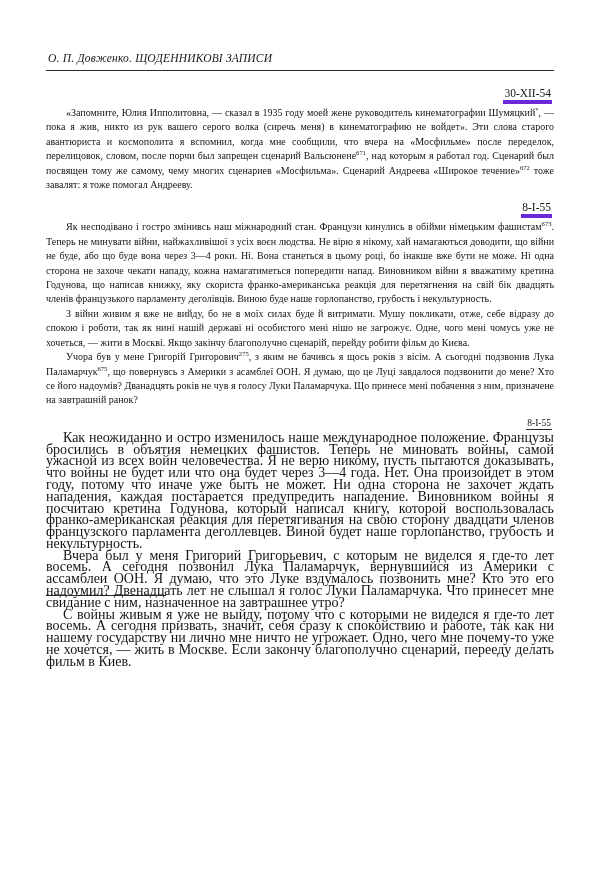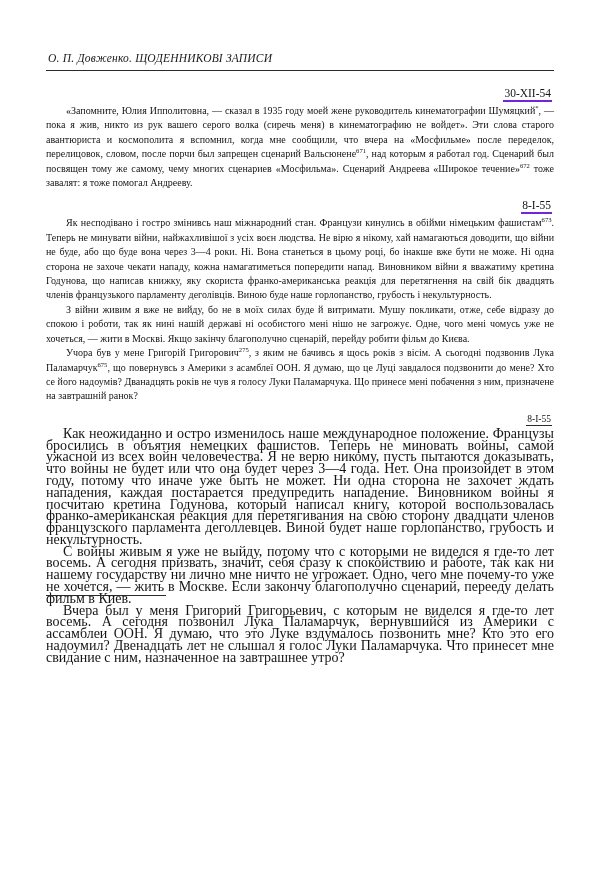--- a/index.html
+++ b/index.html
@@ -36,21 +36,21 @@
     margin: 0 0 16px 0;
   }
   .date-line {
     text-align: right;
     font-size: 11.5px;
     margin: 0 0 2px 0;
     padding-right: 2px;
   }
   .date-line .date-text {
     display: inline-block;
-    border-bottom: 2px solid #6d28d9;
+    border-bottom: 4px solid #6d28d9;
     padding: 0 1px 1px 1px;
   }
   .date-line.small .date-text {
     font-size: 9.5px;
     border-bottom: 1px solid #2a2a2a;
   }
   .date-line.small {
     margin-top: 8px;
   }
   p.body {
@@ -121,21 +121,21 @@
   <div class="block">
     <div class="date-line"><span class="date-text">8-I-55</span></div>
     <p class="body">Як несподівано і гостро змінивсь наш міжнародний стан. Французи кинулись в обійми німецьким фашистам<sup>673</sup>. Теперь не минувати війни, найжахливішої з усіх воєн людства. Не вірю я нікому, хай намагаються доводити, що війни не буде, або що буде вона через 3—4 роки. Ні. Вона станеться в цьому році, бо інакше вже бути не може. Ні одна сторона не захоче чекати нападу, кожна намагатиметься попередити напад. Виновником війни я вважатиму кретина Годунова, що написав книжку, яку скориста франко-американська реакція для перетягнення на свій бік двадцять членів французького парламенту деголівців. Виною буде наше горлопанство, грубость і некультурность.</p>
     <p class="body">З війни живим я вже не вийду, бо не в моїх силах буде й витримати. Мушу покликати, отже, себе відразу до спокою і роботи, так як нині нашій державі ні особистого мені нішо не загрожує. Одне, чого мені чомусь уже не хочеться, — жити в Москві. Якщо закінчу благополучно сценарій, перейду робити фільм до Києва.</p>
     <p class="body">Учора був у мене Григорій Григорович<sup>275</sup>, з яким не бачивсь я щось років з вісім. А сьогодні подзвонив Лука Паламарчук<sup>675</sup>, що повернувсь з Америки з асамблеї ООН. Я думаю, що це Луці завдалося подзвонити до мене? Хто се його надоумів? Дванадцять років не чув я голосу Луки Паламарчука. Що принесе мені побачення з ним, призначене на завтрашній ранок?</p>
   </div>
 
   <div class="block">
     <div class="date-line small"><span class="date-text">8-I-55</span></div>
     <p class="body small">Как неожиданно и остро изменилось наше международное положение. Французы бросились в объятия немецких фашистов. Теперь не миновать войны, самой ужасной из всех войн человечества. Я не верю никому, пусть пытаются доказывать, что войны не будет или что она будет через 3—4 года. Нет. Она произойдет в этом году, потому что иначе уже быть не может. Ни одна сторона не захочет ждать нападения, каждая постарается предупредить нападение. Виновником войны я посчитаю кретина Годунова, который написал книгу, которой воспользовалась франко-американская реакция для перетягивания на свою сторону двадцати членов французского парламента деголлевцев. Виной будет наше горлопанство, грубость и некультурность.</p>
+    <p class="body small">Вчера был у меня Григорий Григорьевич, с которым не виделся я где-то лет восемь. А сегодня позвонил Лука Паламарчук, вернувшийся из Америки с ассамблеи ООН. Я думаю, что это Луке вздумалось позвонить мне? Кто это его надоумил? Двенадцать лет не слышал я голос Луки Паламарчука. Что принесет мне свидание с ним, назначенное на завтрашнее утро?</p>
     <p class="body small">С войны живым я уже не выйду, потому что с которыми не виделся я где-то лет восемь. А сегодня призвать, значит, себя сразу к спокойствию и работе, так как ни нашему государству ни лично мне ничто не угрожает. Одно, чего мне почему-то уже не хочется, — жить в Москве. Если закончу благополучно сценарий, перееду делать фильм в Киев.</p>
-    <p class="body small">Вчера был у меня Григорий Григорьевич, с которым не виделся я где-то лет восемь. А сегодня позвонил Лука Паламарчук, вернувшийся из Америки с ассамблеи ООН. Я думаю, что это Луке вздумалось позвонить мне? Кто это его надоумил? Двенадцать лет не слышал я голос Луки Паламарчука. Что принесет мне свидание с ним, назначенное на завтрашнее утро?</p>
   </div>
 
   <div class="footnote-area">
     <hr class="footnote-rule">
   </div>
 
 </div>
 
 </body></html>

